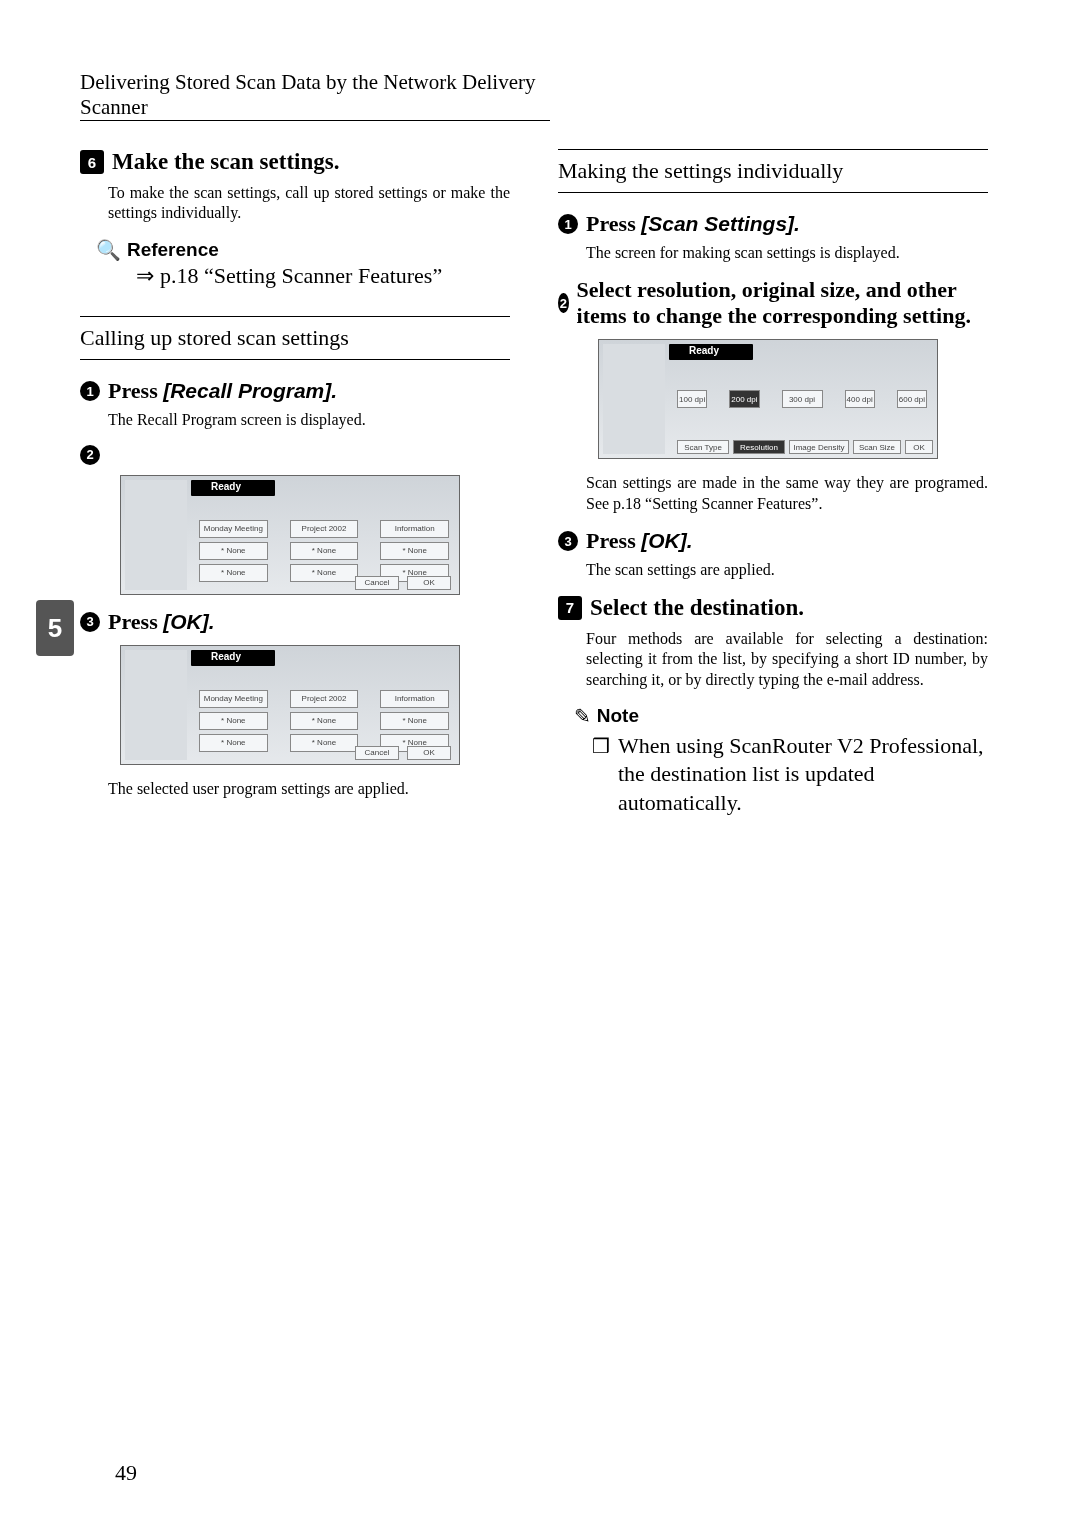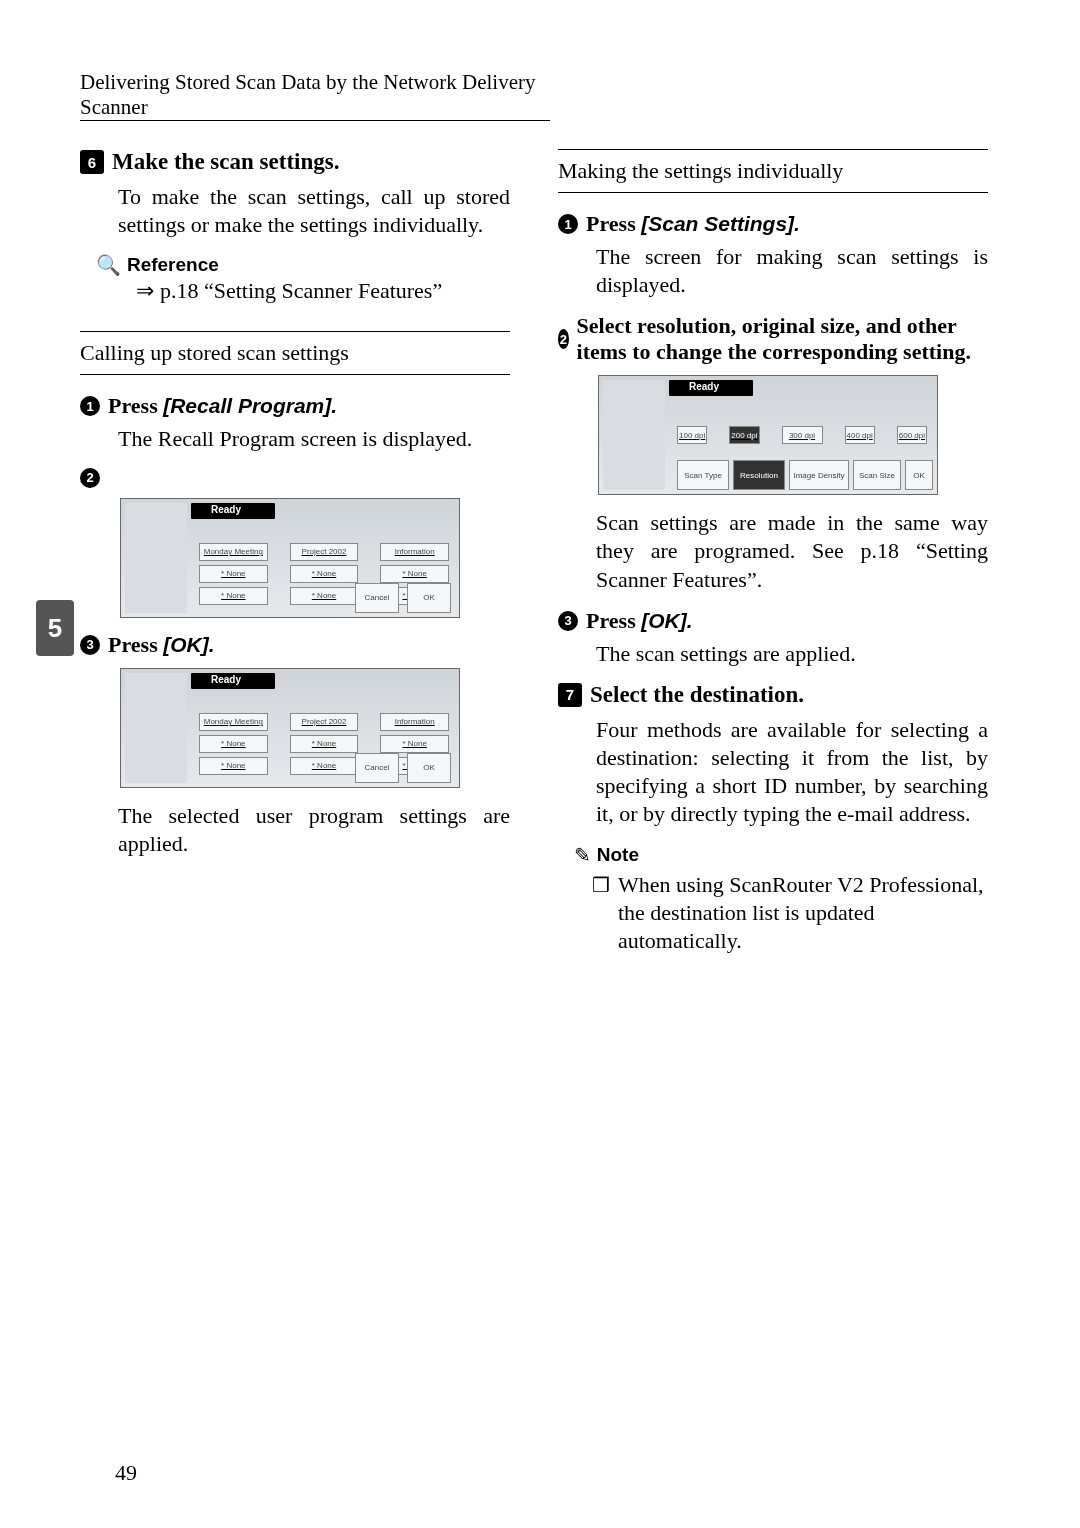--- a/index.html
+++ b/index.html
@@ -4,37 +4,37 @@
 <style>
   * { box-sizing: border-box; margin: 0; padding: 0; }
   html, body { width: 1080px; height: 1528px; background: #fff; font-family: "Times New Roman", Times, serif; color: #000; }
   .page { width: 1080px; height: 1528px; position: relative; padding: 70px 80px 40px 80px; background: #fff; }
   .section-title { font-size: 21px; border-bottom: 1px solid #000; margin-bottom: 28px; width: 470px; }
   .cols { display: flex; gap: 48px; }
   .col { width: 430px; }
   .step-title { font-size: 23px; font-weight: bold; margin-bottom: 8px; display: flex; align-items: center; gap: 8px; }
   .num-badge { display: inline-flex; align-items: center; justify-content: center; background: #000; color: #fff; width: 24px; height: 24px; font-family: Arial, sans-serif; font-size: 15px; font-weight: bold; border-radius: 3px; }
   .num-circle { display: inline-flex; align-items: center; justify-content: center; background: #000; color: #fff; width: 20px; height: 20px; font-family: Arial, sans-serif; font-size: 13px; font-weight: bold; border-radius: 50%; }
-  .body { font-size: 22px; line-height: 1.28; margin-left: 38px; margin-bottom: 14px; text-align: justify; }
+  .body { font-size: 16px; line-height: 1.28; margin-left: 28px; margin-bottom: 14px; text-align: justify; }
   .ref-title { font-family: Arial, Helvetica, sans-serif; font-size: 19px; font-weight: bold; display: flex; align-items: center; gap: 6px; margin-left: 16px; margin-top: 8px; }
   .ref-icon { font-size: 20px; font-weight: normal; }
   .ref-body { font-size: 22px; line-height: 1.28; margin-left: 56px; }
   .hr-pair { border-top: 1px solid #000; border-bottom: 1px solid #000; padding: 8px 0; margin-top: 26px; margin-bottom: 18px; font-size: 22px; }
   .sub-title { font-size: 22px; font-weight: bold; display: flex; align-items: center; gap: 8px; margin-top: 10px; margin-bottom: 6px; }
   .bold-ui { font-family: Arial, Helvetica, sans-serif; font-weight: bold; font-size: 21px; font-style: italic; }
   .screenshot { width: 340px; height: 120px; background: linear-gradient(#cfd4d9,#e6e9ec); border: 1px solid #666; margin: 10px 0 14px 40px; position: relative; }
   .screenshot::before { content:""; position:absolute; left:70px; top:4px; width:84px; height:16px; background:#000; border-radius:1px; }
   .screenshot::after { content:"Ready"; position:absolute; left:90px; top:5px; font-family:Arial; font-size:10px; font-weight:bold; color:#fff; }
   .shot-panel-left { position:absolute; left:4px; top:4px; width:62px; height:110px; background:#d9dde1; }
-  .shot-btns-row { position:absolute; left:78px; top:44px; width:250px; display:flex; gap:22px;text-decoration:underline; }
+  .shot-btns-row { position:absolute; left:78px; top:44px; width:250px; display:flex; gap:22px; }
   .shot-btn { width:76px; height:18px; background:#f4f6f8; border:1px solid #888; font-family:Arial; font-size:8px; color:#444; display:flex; align-items:center; justify-content:center; }
   .shot-btns-row2 { top:66px; }
   .shot-btns-row3 { top:88px; }
   .shot-bottom-btns { position:absolute; right:8px; bottom:4px; display:flex; gap:8px; }
-  .shot-bottom-btns .shot-btn { width:44px; height:30px; }
+  .shot-bottom-btns .shot-btn { width:44px; height:14px; }
   .chapter-tab { position: absolute; left: 36px; top: 600px; width: 38px; height: 56px; background: #555; color: #fff; font-family: Arial, sans-serif; font-size: 26px; font-weight: bold; display: flex; align-items: center; justify-content: center; border-radius: 4px; }
   .page-num { position: absolute; left: 115px; bottom: 42px; font-size: 22px; }
   .note-title { font-family: Arial, Helvetica, sans-serif; font-weight: bold; font-size: 19px; display:flex; align-items:center; gap:6px; margin-left: 16px; margin-top: 10px; }
   .note-body { font-size: 22px; line-height: 1.28; margin-left: 34px; margin-top: 4px; display:flex; gap:8px; }
   .checkbox { font-size: 20px; line-height: 1.4; }
 </style>
 </head>
 <body>
 
 <div class="page">

